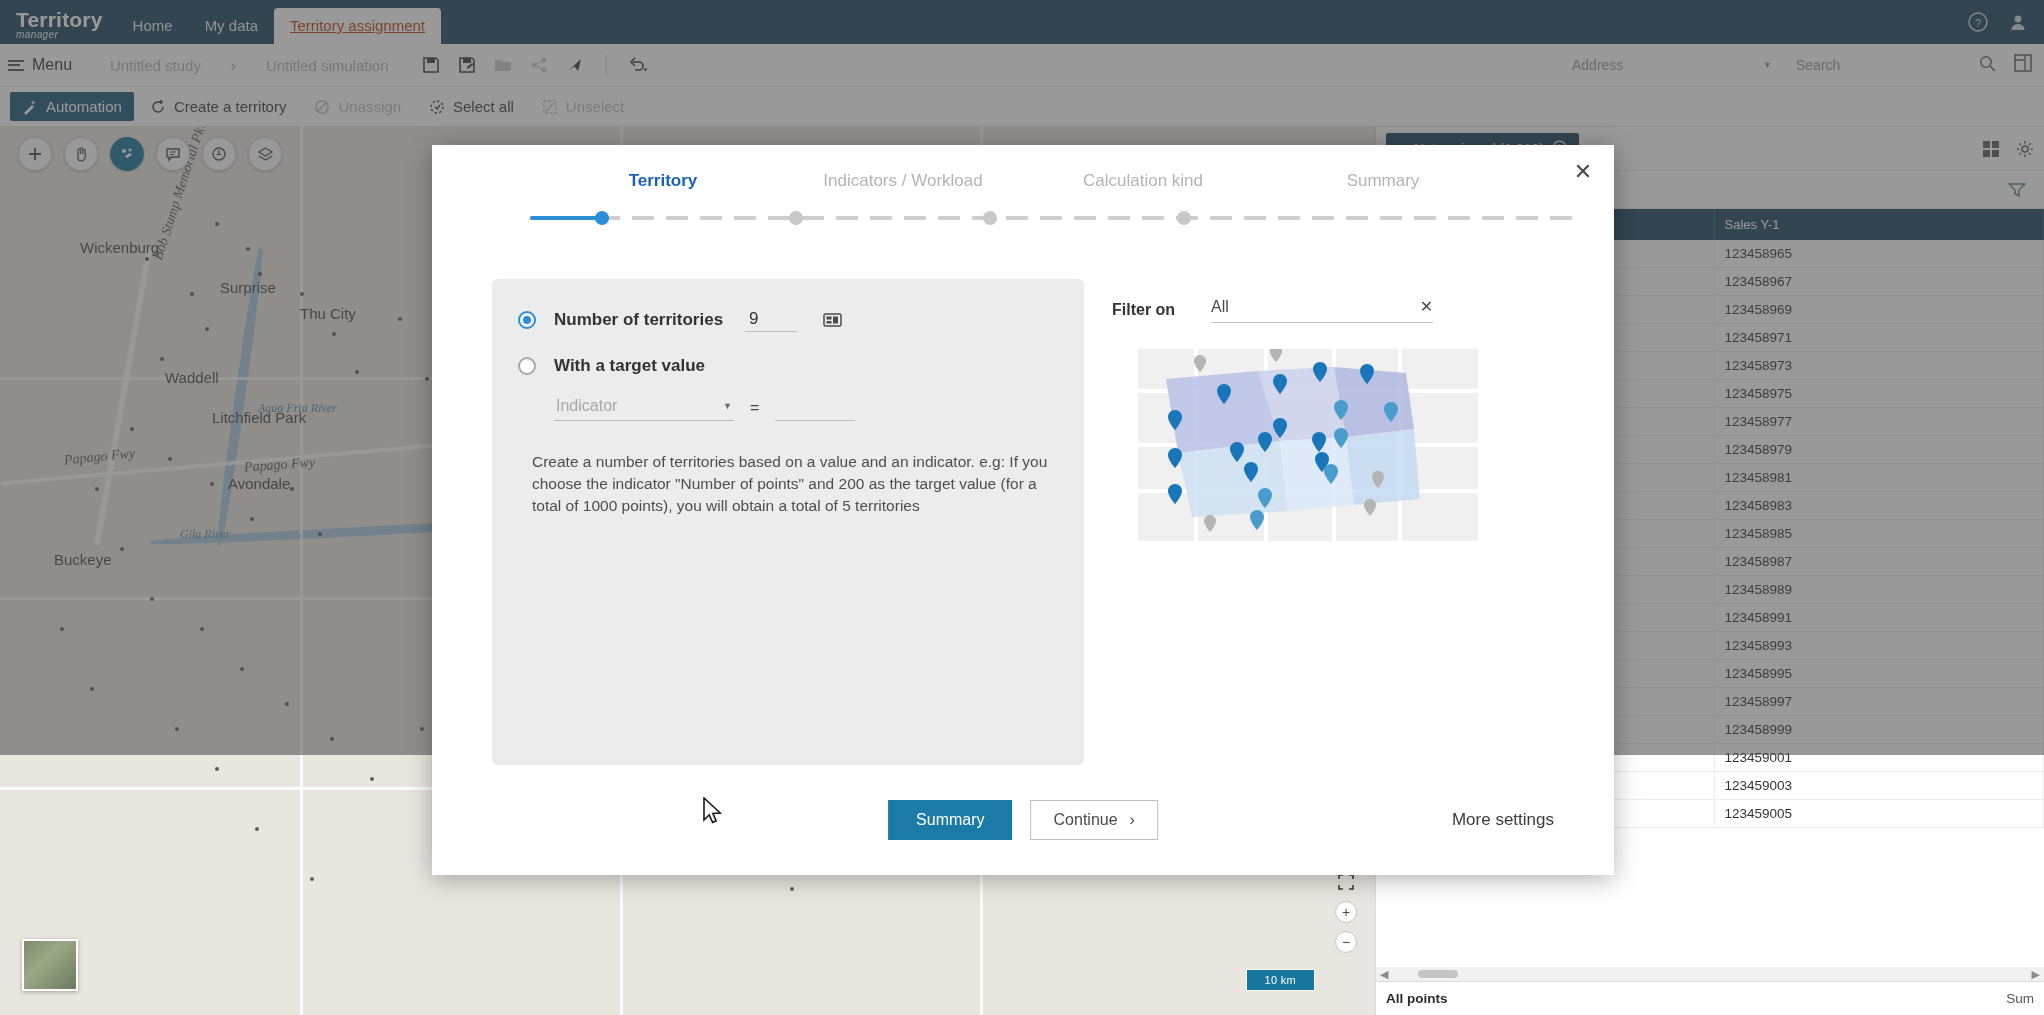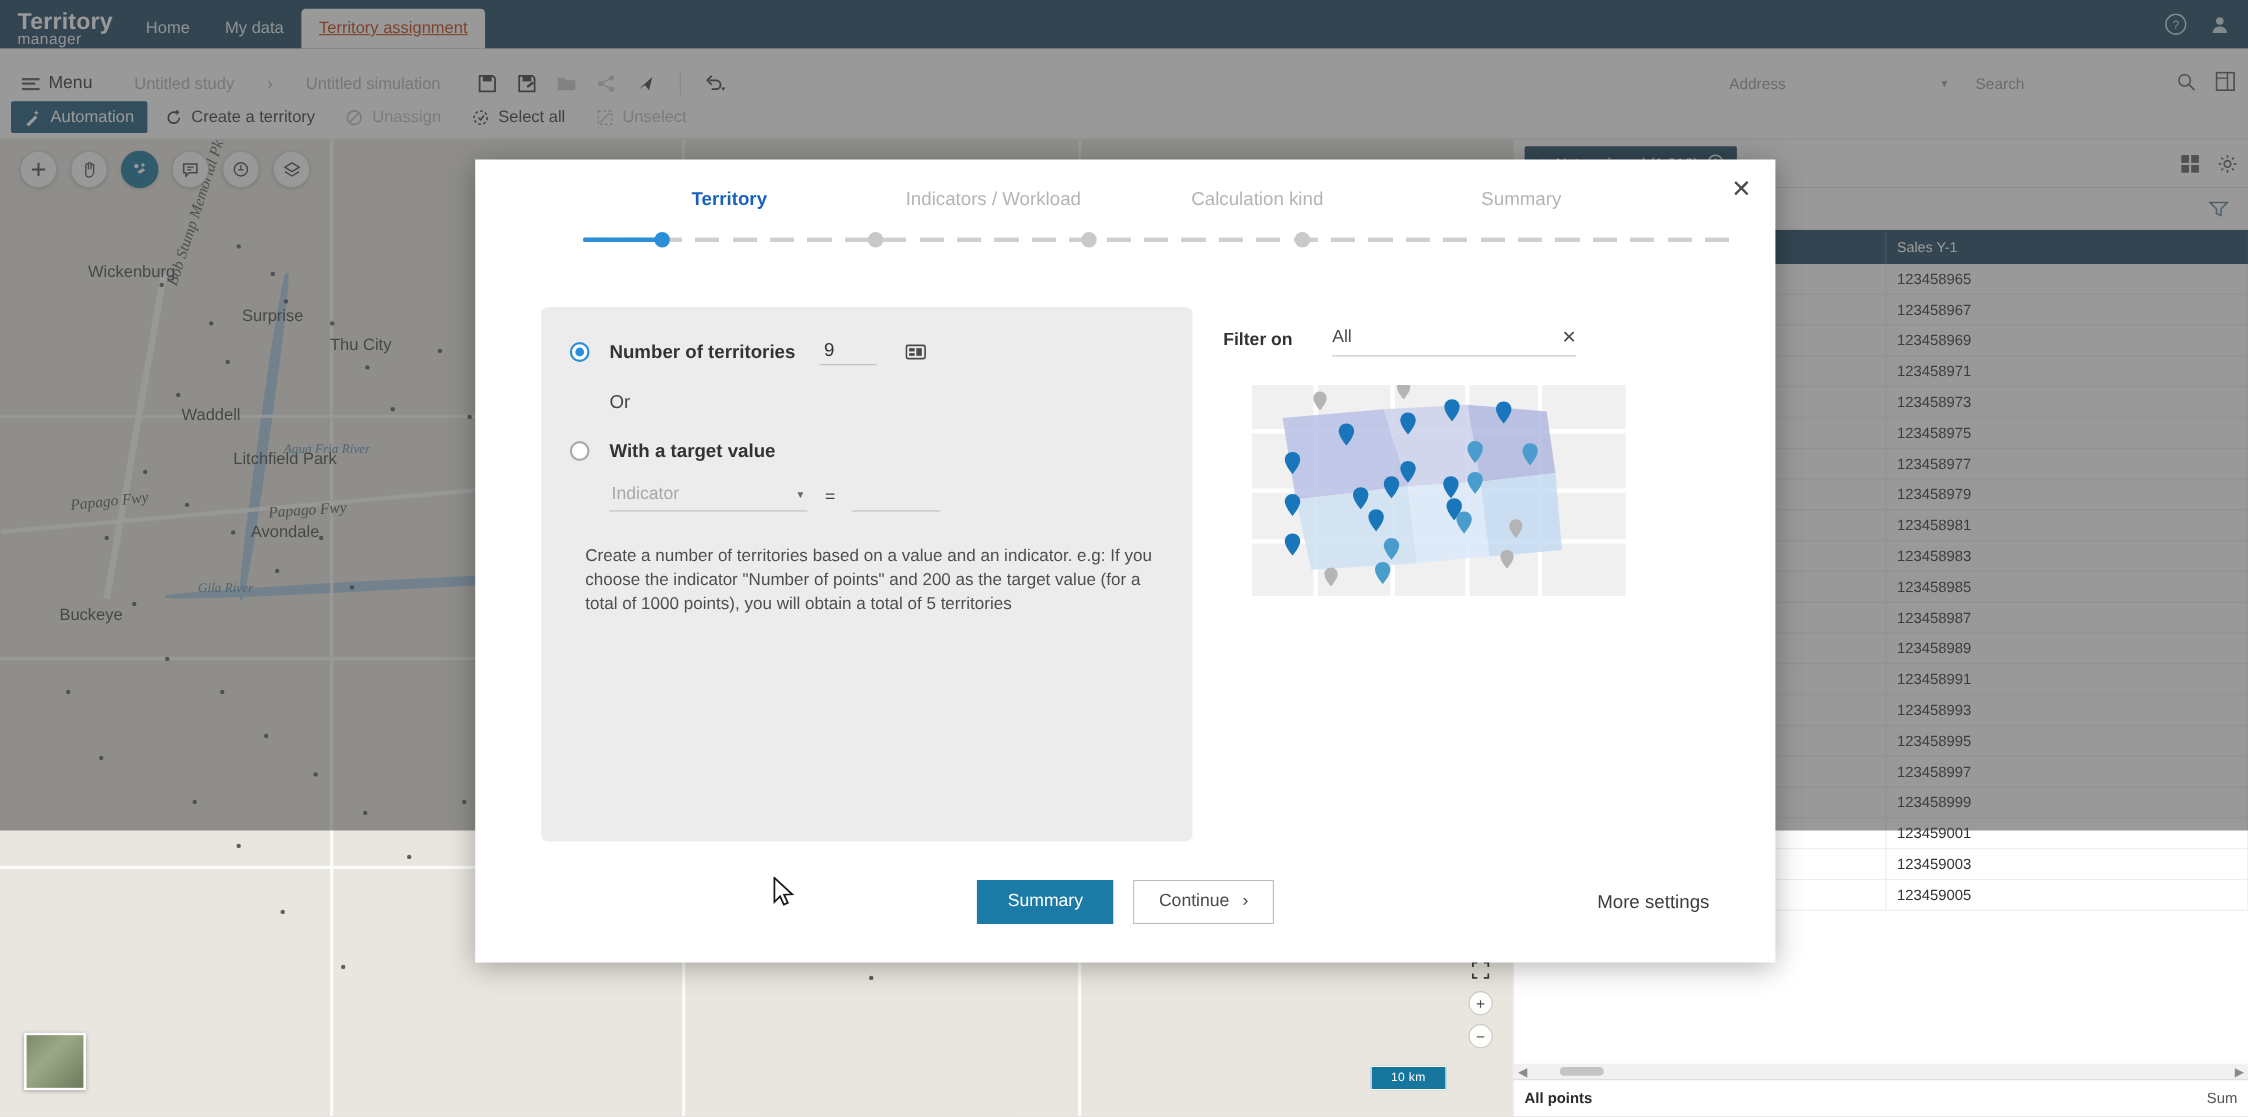--- a/index.html
+++ b/index.html
@@ -14,40 +14,40 @@
   
   .topnav {
     position: absolute; top: 0; left: 0; width: 2044px; height: 44px;
     background: #1b4660; display: flex; align-items: flex-end;
   }
   .brand {
     display: flex; flex-direction: column; justify-content: center;
     padding: 0 14px 4px 16px; color: #fff;
   }
   .brand-main { font-size: 21px; font-weight: bold; letter-spacing: .2px; line-height: 20px; }
-  .brand-sub { font-size: 14px; letter-spacing: .4px; line-height: 10px; opacity: .92; }
+  .brand-sub { font-size: 10px; letter-spacing: .4px; line-height: 10px; opacity: .92; font-style: italic; }
   .nav-tabs { display: flex; align-items: flex-end; height: 44px; }
   .nav-tab {
     padding: 0 16px; height: 36px; line-height: 36px; font-size: 15px;
     color: #e8eef2; cursor: pointer; white-space: nowrap;
   }
   .nav-tab.active {
     background: #fff; color: #c2410c;
     border-top-left-radius: 4px; border-top-right-radius: 4px;
     height: 36px;
     text-decoration: underline;
   }
   .nav-right { margin-left: auto; display: flex; align-items: center; height: 44px; padding-right: 14px; gap: 16px; }
   .nav-icon { width: 24px; height: 24px; color: #cfdde6; display: flex; align-items: center; justify-content: center; cursor: pointer; }
 
   
   .menubar {
     position: absolute; top: 44px; left: 0; width: 2044px; height: 43px;
     background: #fff; border-bottom: 1px solid #e2e2e2;
-    display: flex; align-items: center; padding-left: 20px; margin-top: 11px;
+    display: flex; align-items: center; padding-left: 8px;
   }
   .menu-btn { display: flex; align-items: center; gap: 8px; font-size: 16px; color: #333; cursor: pointer; }
   .hamburger { display: inline-flex; flex-direction: column; gap: 2.5px; }
   .hamburger i { display: block; width: 16px; height: 2px; background: #555; }
   .hamburger i:nth-child(2) { width: 12px; }
   .breadcrumb { display: flex; align-items: center; gap: 0; margin-left: 26px; font-size: 15px; color: #b3b3b3; }
   .breadcrumb .crumb { padding: 0 12px; cursor: pointer; }
   .breadcrumb .sep { color: #9a9a9a; font-size: 15px; padding: 0 18px; }
   .tool-icons { display: flex; align-items: center; gap: 14px; margin-left: 20px; }
   .ticon { width: 22px; height: 22px; display: flex; align-items: center; justify-content: center; color: #3c3c3c; cursor: pointer; }
@@ -719,21 +719,20 @@
           <span class="kbd-ico">
             <svg width="20" height="16" viewBox="0 0 20 16">
                 <rect x="1" y="2" width="17" height="12" rx="1.5" fill="none" stroke="currentColor" stroke-width="1.5"></rect>
                 <rect x="3.5" y="4.5" width="5" height="3" fill="currentColor"></rect>
                 <rect x="10" y="4.5" width="5" height="7" fill="currentColor"></rect>
                 <rect x="3.5" y="9" width="5" height="2.5" fill="currentColor"></rect>
               </svg>
           </span>
         </div>
 
-        <div class="or-row">Or</div>
 
         <div class="tv-row">
           <span class="radio off"></span>
           <span class="rlabel">With a target value</span>
         </div>
 
         <div class="sel-row">
           <div class="fakeselect">
             <span>Indicator</span>
             <span class="car">▼</span>

